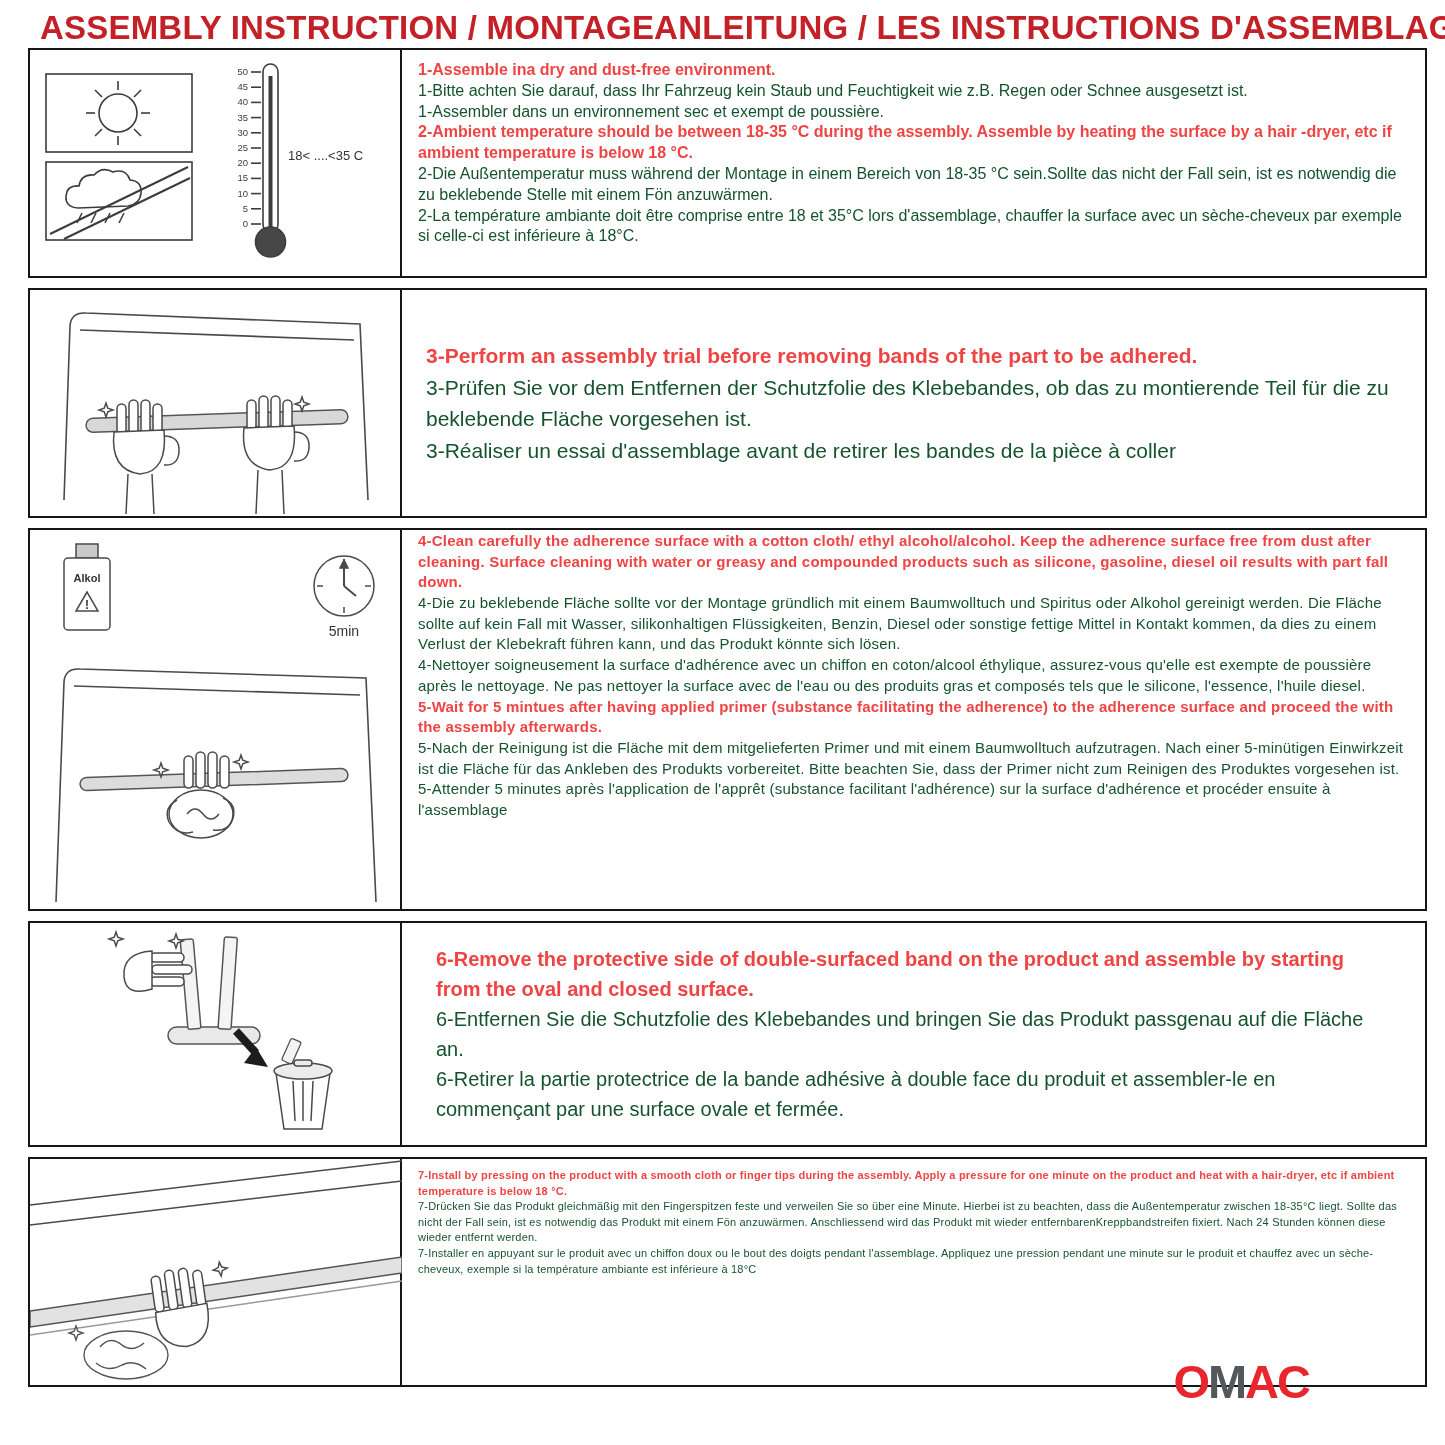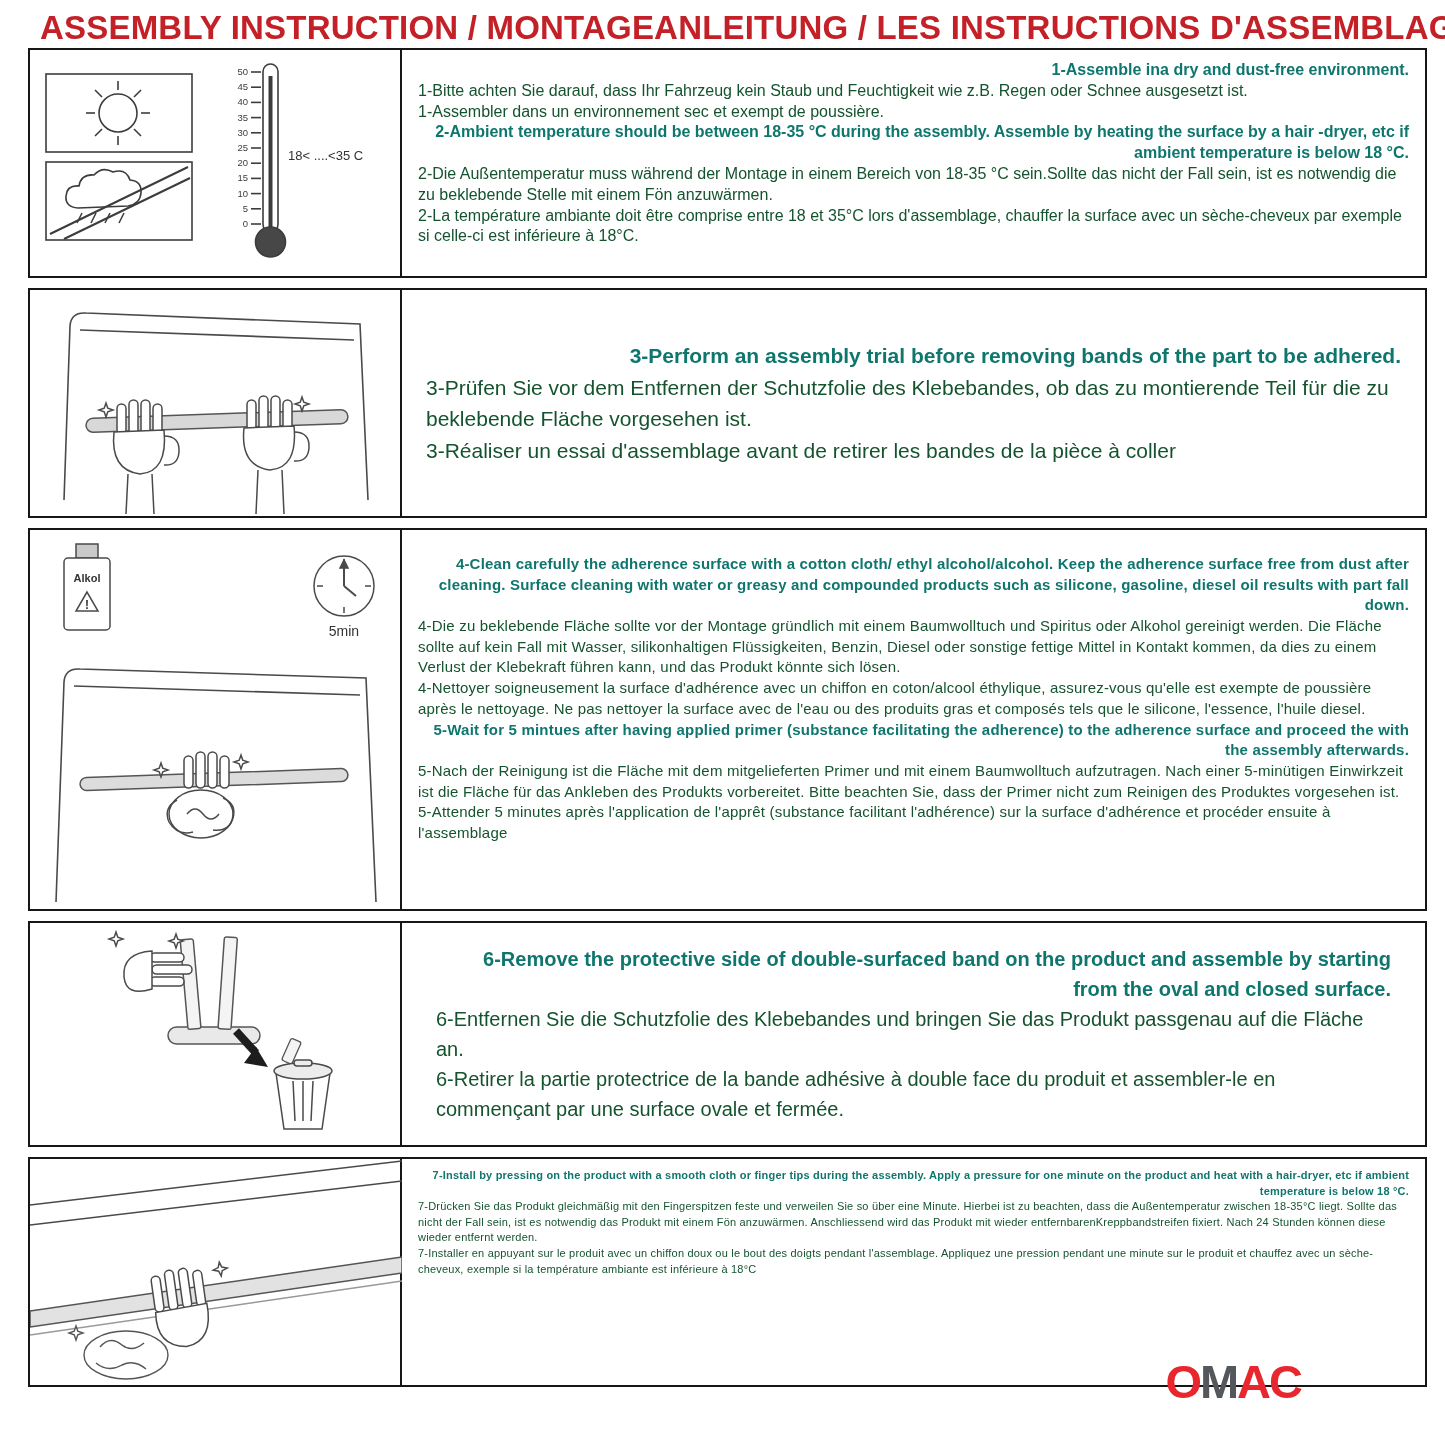--- a/index.html
+++ b/index.html
@@ -16,32 +16,32 @@
   .rows { position:absolute; top:48px; left:28px; width:1399px; }
   .row {
     display:flex; border:2px solid #161616; background:#fff; margin-bottom:10px;
   }
   .r1 { height:230px; } .r2 { height:230px; } .r3 { height:383px; }
   .r4 { height:226px; } .r5 { height:230px; }
   .illus { width:372px; flex:none; border-right:2px solid #161616; background:#fff; }
   .illus svg { display:block; }
   .content { flex:1; overflow:hidden; }
   .content p { margin:0; }
-  p.b { color:#0f766e; font-weight:bold;text-align:right; }
+  p.b { color:#ef4444; font-weight:bold; }
   p.n { color:#14532d; }
   .gap { margin-top:14px; }
   .c1 { font-size:16px; line-height:1.3; padding:10px 16px; }
   .c2 { font-size:21px; line-height:1.5; padding:0 24px; display:flex; flex-direction:column; justify-content:center; color:#5d5d5d; }
-  .c3 { font-size:15px; line-height:1.38; padding:24px 16px; letter-spacing:0.2px; }
+  .c3 { font-size:15px; line-height:1.38; padding:1px 16px; letter-spacing:0.2px; }
   .c4 { font-size:20px; line-height:1.5; padding:0 34px; display:flex; flex-direction:column; justify-content:center; }
   .c5 { font-size:11px; line-height:1.42; padding:9px 16px; letter-spacing:0.2px; }
   svg text { font-family:"Liberation Sans", sans-serif; }
   .tick { font-size:9.5px; fill:#3c3c3c; text-anchor:end; }
   .logo {
-    position:absolute; top:1354px; right:144px;
+    position:absolute; top:1354px; right:136px;
     font-size:47px; font-weight:bold; letter-spacing:-2px; white-space:nowrap;
   }
   .logo .red  { color:#e8262d; }
   .logo .dark { color:#54585d; }
 </style>
 </head>
 <body>
 
 <div class="title">ASSEMBLY INSTRUCTION / MONTAGEANLEITUNG / LES INSTRUCTIONS D'ASSEMBLAGE</div>
 

